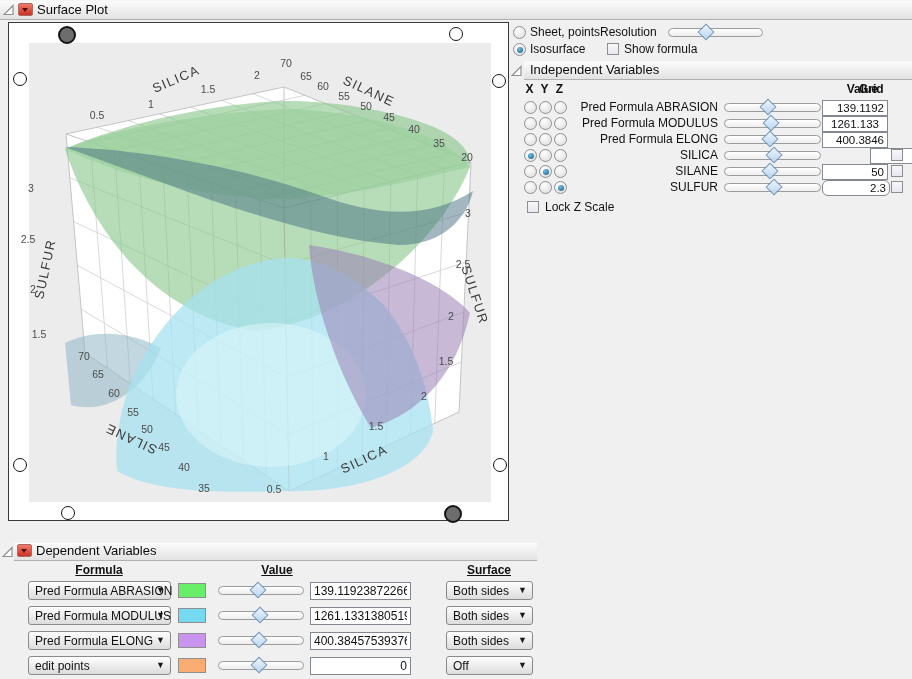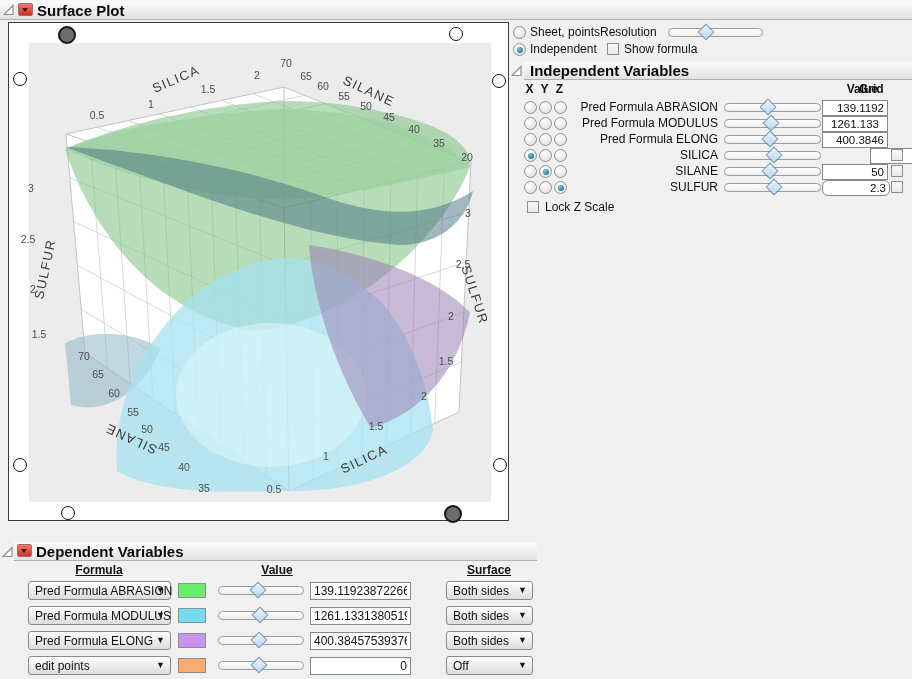--- a/index.html
+++ b/index.html
@@ -1,18 +1,18 @@
 <!DOCTYPE html>
 <html><head>
 <meta charset="utf-8">
 <style>
   html,body{margin:0;padding:0;background:#f0f0f0;font-family:"Liberation Sans",sans-serif;}
   #app{position:relative;width:912px;height:679px;background:#f0f0f0;overflow:hidden;color:#111;}
   .hdr-bar{position:absolute;background:linear-gradient(#fbfbfb,#e2e2e2);border-top:1px solid #f5f5f5;border-bottom:1px solid #b0b0b0;box-sizing:border-box;}
-  .hdr-text{position:absolute;font-weight:bold;font-size:15px;color:#0a0a0a;white-space:nowrap;}
+  .hdr-text{position:absolute;font-weight:normal;font-size:13px;color:#0a0a0a;white-space:nowrap;}
   .lbl{position:absolute;font-size:12px;color:#111;white-space:nowrap;}
   .lbl-b{font-weight:bold;}
   .tri-btn{position:absolute;width:12px;height:12px;}
   .red-btn{position:absolute;width:15px;height:13px;background:linear-gradient(#f07a6a,#cd3226);border:1px solid #a96a62;border-radius:2px;box-sizing:border-box;}
   .red-btn::after{content:"";position:absolute;left:3px;top:4px;width:0;height:0;border-left:3.5px solid transparent;border-right:3.5px solid transparent;border-top:4.5px solid #53100a;}
   .radio{position:absolute;width:11px;height:11px;border:1px solid #919191;border-radius:50%;background:radial-gradient(circle at 35% 30%,#ffffff,#dadada);box-sizing:content-box;}
   .radio.on::after{content:"";position:absolute;left:2.5px;top:2.5px;width:6px;height:6px;border-radius:50%;background:radial-gradient(circle at 35% 30%,#74bede,#135f90);}
   .checkbox{position:absolute;width:12px;height:12px;border:1px solid #8e8e8e;background:linear-gradient(#f7f7f7,#e7e9f0);box-sizing:border-box;}
   .slider{position:absolute;height:9px;border:1px solid #9c9c9c;border-radius:5px;background:linear-gradient(#ffffff,#ededed);box-sizing:border-box;}
   .thumb{position:absolute;top:-3px;width:10px;height:10px;margin-left:-6px;background:linear-gradient(135deg,#eef5fd,#b9d5ef);border:1px solid #7095bb;transform:rotate(45deg);}
@@ -157,21 +157,21 @@
   </div>
 
   <span class="radio" style="left:513px;top:26px;"></span>
   <span class="lbl" style="left:530px;top:25px;">Sheet, points</span>
   <span class="lbl" style="left:600px;top:25px;">Resolution</span>
   <div class="slider" style="left:668px;top:28px;width:95px;">
       <span class="thumb" style="left: 40%;"></span>
     </div>
 
   <span class="radio on" style="left:513px;top:43px;"></span>
-  <span class="lbl" style="left:530px;top:42px;">Independent</span>
+  <span class="lbl" style="left:530px;top:42px;">Isosurface</span>
   <span class="checkbox" style="left:607px;top:43px;"></span>
   <span class="lbl" style="left:624px;top:42px;">Show formula</span>
 
   <div class="hdr-bar" style="left:524px;top:61px;width:388px;height:19px;"></div>
   <svg class="tri-btn" style="left:511px;top:65px;" width="12" height="12">
       <polygon points="10,1.5 10,10.5 1,10.5" fill="#ffffff" stroke="#8f8f8f" stroke-width="1.2"></polygon>
     </svg>
   <span class="hdr-text" style="left:530px;top:62px;">Independent Variables</span>
 
   <span class="lbl lbl-b" style="left:524px;top:82px;width:11px;text-align:center;">X</span>

